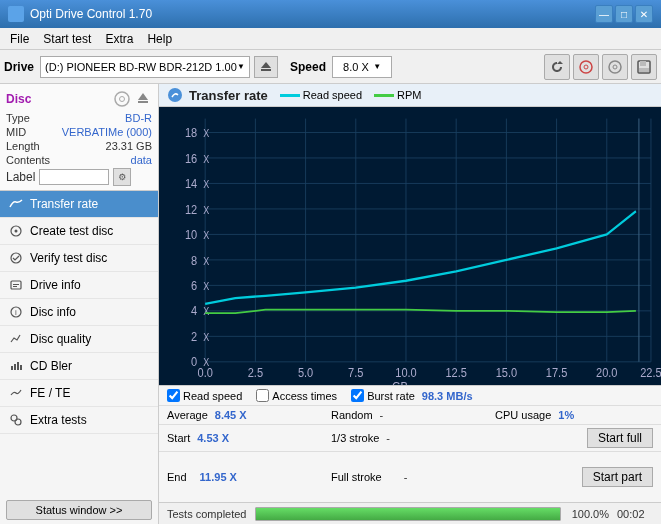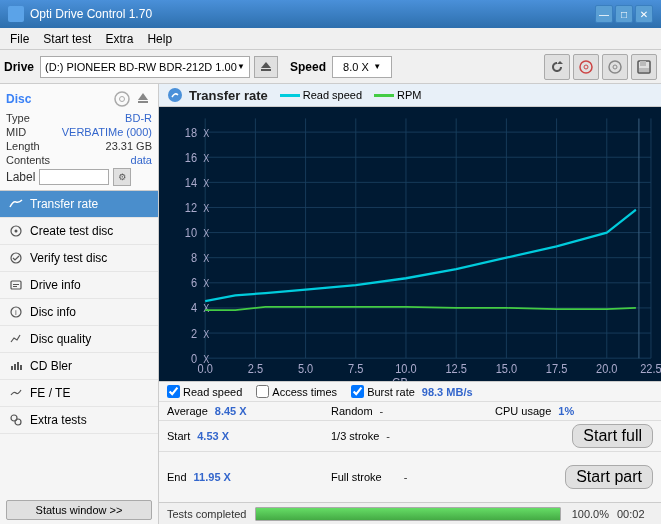--- a/index.html
+++ b/index.html
@@ -248,23 +248,23 @@
       display: flex; align-items: center; gap: 3px;
     }
     .burst-rate-val {
       color: #3366cc;
       font-weight: bold;
       margin-left: 4px;
     }
     .start-btn {
       background: #e0e0e0;
       border: 1px solid #aaa;
-      border-radius: 8px;
+      border-radius: 0;
       padding: 2px 10px;
-      font-size: 16px;
+      font-size: 12px;
       cursor: pointer;
       white-space: nowrap;
     }
     .progress-bar-row {
       display: flex;
       align-items: center;
       padding: 3px 8px;
       background: #f0f0f0;
       border-top: 1px solid #ccc;
       gap: 8px;
@@ -369,21 +369,21 @@
     </div>
   </div>
 </div>
 
 <div class="main-content">
 
   <div class="sidebar">
 
     <div class="disc-info-panel">
       <div class="disc-info-header">
-        <span style="font-size:12px;font-weight:bold;color:#3b82f6;text-align:center;">Disc</span>
+        <span style="font-size:12px;font-weight:bold;color:#a21caf;text-align:center;">Disc</span>
         <div class="disc-icon-area">
           <svg width="18" height="18" viewBox="0 0 18 18">
             <circle cx="9" cy="9" r="7" stroke="#aaa" stroke-width="1.5" fill="none"></circle>
             <circle cx="9" cy="9" r="2.5" stroke="#aaa" stroke-width="1" fill="none"></circle>
           </svg>
           <svg width="18" height="18" viewBox="0 0 18 18">
             <polygon points="9,3 14,10 4,10" fill="#888"></polygon>
             <rect x="4" y="11" width="10" height="2" fill="#888"></rect>
           </svg>
         </div>
@@ -626,21 +626,21 @@
       </div>
       <div style="flex:1;display:flex;align-items:center;gap:3px;">
         <span>1/3 stroke</span>
         <span style="color:#333;margin:0 4px;">-</span>
       </div>
       <div style="flex:1;display:flex;align-items:center;justify-content:flex-end;">
         <button class="start-btn">Start full</button>
       </div>
     </div>
     <div style="background:#f5f5f5;border-top:1px solid #ddd;padding:3px 8px;display:flex;gap:6px;font-size:11px;align-items:center;">
-      <div style="flex:1;display:flex;align-items:center;gap:3px;">
+      <div style="flex:1;display:flex;align-items:center;gap:9px;">
         <span>End</span>
         <span style="color:#3366cc;font-weight:bold;margin:16px 4px;">11.95 X</span>
       </div>
       <div style="flex:1;display:flex;align-items:center;gap:18px;">
         <span>Full stroke</span>
         <span style="color:#333;margin:0 4px;">-</span>
       </div>
       <div style="flex:1;display:flex;align-items:center;justify-content:flex-end;">
         <button class="start-btn">Start part</button>
       </div>

